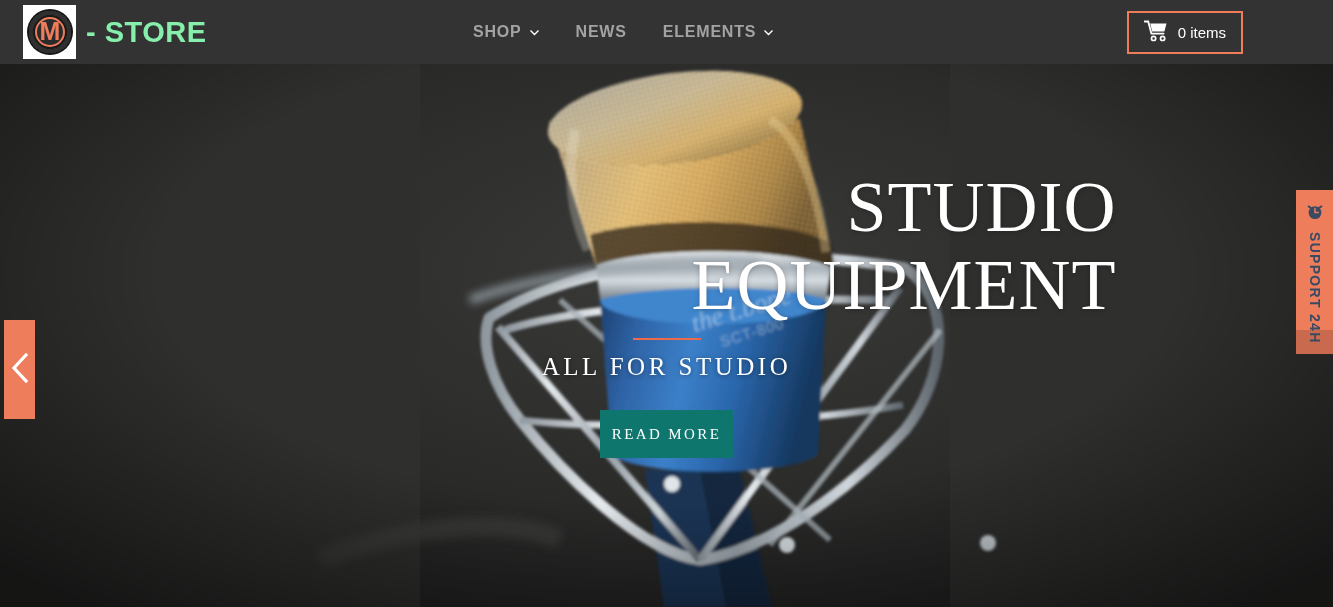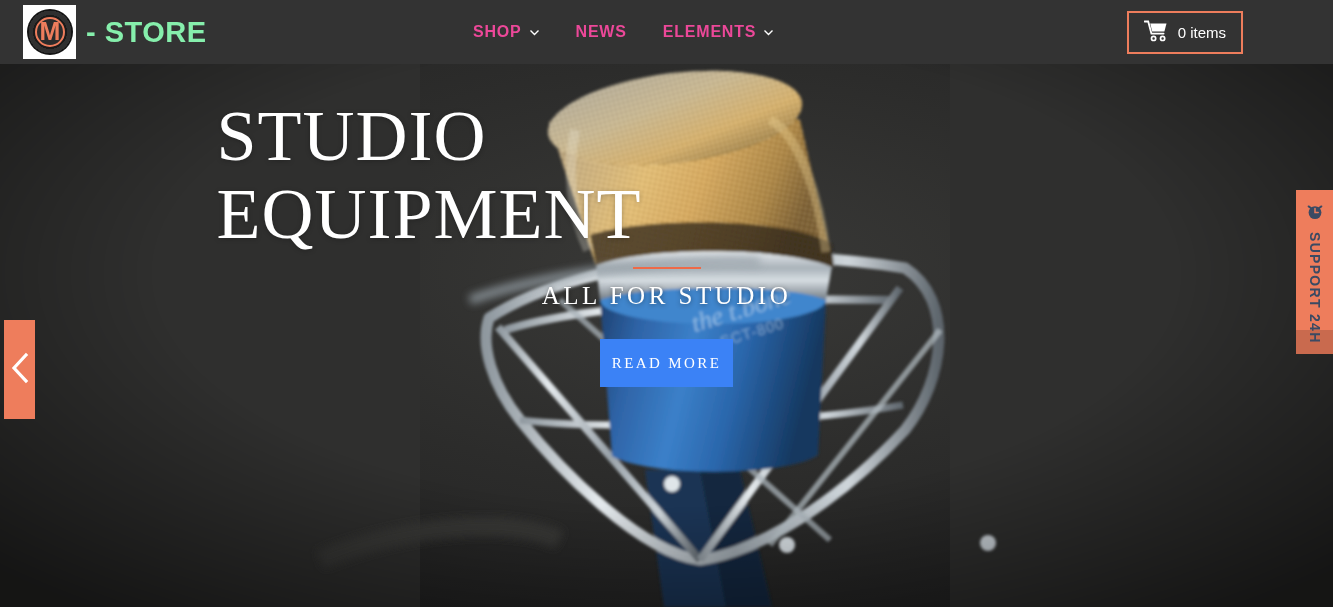--- a/index.html
+++ b/index.html
@@ -51,21 +51,21 @@
     font-family: "Liberation Sans", sans-serif;
   }
 
   .mainnav {
     position: absolute; left: 455px; top: 0; height: 64px;
     display: flex; align-items: center; gap: 0;
   }
   .nav-item {
     display: flex; align-items: center; gap: 7px;
     padding: 0 18px; height: 64px;
-    color: #ec4899; font-size: 16px; font-weight: 700;
+    color: #a3a3a3; font-size: 16px; font-weight: 700;
     letter-spacing: 0.8px; text-transform: uppercase; cursor: pointer;
     font-family: "Liberation Sans Narrow", "Liberation Sans", sans-serif;
   }
   .nav-item.active { color: #ee7152; }
   .nav-item .chev { display: inline-block; width: 11px; height: 11px; }
   .nav-item .chev svg { display: block; }
 
   .cart-btn {
     position: absolute; right: 90px; top: 11px;
     height: 43px; padding: 8px 15px;
@@ -87,37 +87,37 @@
     overflow: hidden;
   }
   .photo-svg { position: absolute; left: 0; top: 0; width: 1333px; height: 607px; display: block; }
 
   .hero-content {
     position: absolute; left: 0; top: 0; width: 1333px; height: 543px;
     display: flex; flex-direction: column; align-items: center;
     z-index: 10; pointer-events: none;
   }
   .hero-title {
-    width: 900px; text-align: left; color: #ffffff;
+    width: 900px; text-align: right; color: #ffffff;
     font-family: "Liberation Serif", "DejaVu Serif", serif;
     font-size: 72px; line-height: 78px; font-weight: 400;
-    letter-spacing: 1px; margin-top: 33px;
+    letter-spacing: 1px; margin-top: 104px;
     text-shadow: 0 1px 5px rgba(0,0,0,0.25);
   }
   .hero-divider {
     width: 68px; height: 2px; background: #ee6a48; margin-top: 14px;
   }
   .hero-sub {
     color: #ffffff; font-family: "Liberation Serif", "DejaVu Serif", serif;
     font-size: 25px; letter-spacing: 3.5px; margin-top: 13px;
     text-shadow: 0 1px 5px rgba(0,0,0,0.45);
   }
   .hero-btn {
     margin-top: 29px; width: 133px; height: 48px;
-    background: #3b82f6; color: #ffffff;
+    background: #0f766e; color: #ffffff;
     display: flex; align-items: center; justify-content: center;
     font-family: "Liberation Serif", "DejaVu Serif", serif;
     font-size: 15px; letter-spacing: 2.4px; cursor: pointer;
     pointer-events: auto;
   }
 
   
   .slider-arrow {
     position: absolute; left: 4px; top: 256px;
     width: 31px; height: 99px; background: #ee7d5c;

